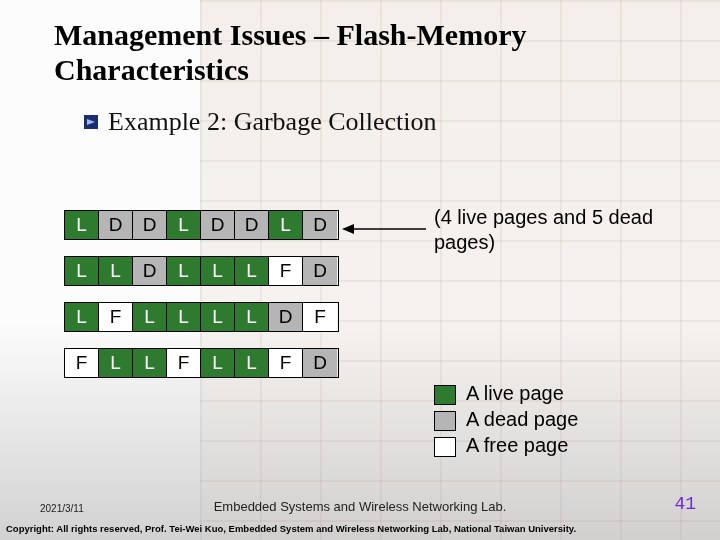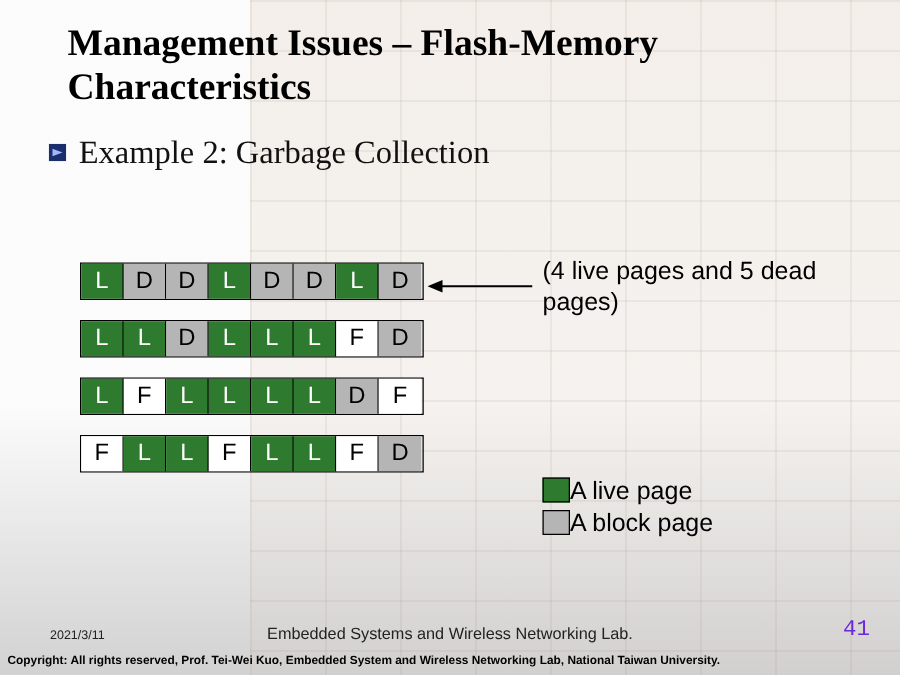--- a/index.html
+++ b/index.html
@@ -26,21 +26,21 @@
   .title {
     padding: 18px 37px 6px 54px;
     font-size: 30px;
     font-weight: bold;
     color: #000;
     line-height: 1.15;
   }
   .subtitle-row {
     display: flex;
     align-items: center;
-    padding: 14px 20px 0 39px;
+    padding: 14px 20px 0 84px;
     gap: 10px;
   }
   .bullet-icon { width: 14px; height: 14px; }
   .subtitle {
     font-size: 26px;
     color: #111;
   }
 
   .content {
     position: absolute;
@@ -91,21 +91,22 @@
 
   .legend {
     position: absolute;
     left: 434px;
     top: 382px;
     font-size: 20px;
     font-family: Arial, sans-serif;
   }
   .legend-row {
     display: flex;
-    align-items: flex-start;
+    align-items: flex-end;
+    gap: 10px;
     margin-bottom: 3px;
   }
   .swatch {
     width: 22px;
     height: 20px;
     border: 1px solid #000;
   }
   .sw-live { background: #2e7a2e; }
   .sw-dead { background: #b5b5b5; }
   .sw-free { background: #ffffff; }
@@ -216,21 +217,25 @@
     <div>(4 live pages and 5 dead pages)</div>
   </div>
 
   <div class="legend">
     <div class="legend-row">
       <div class="swatch sw-live"></div>
       <span>A live page</span>
     </div>
     <div class="legend-row">
       <div class="swatch sw-dead"></div>
-      <span>A block page</span>
+      <span>A dead page</span>
+    </div>
+    <div class="legend-row">
+      <div class="swatch sw-free"></div>
+      <span>A free page</span>
     </div>
   </div>
 
   <div class="footer-date">2021/3/11</div>
   <div class="footer-center">Embedded Systems and Wireless Networking Lab.</div>
   <div class="footer-page">41</div>
   <div class="copyright">Copyright: All rights reserved, Prof. Tei-Wei Kuo, Embedded System and Wireless Networking Lab, National Taiwan University.</div>
 
 </div>
 

